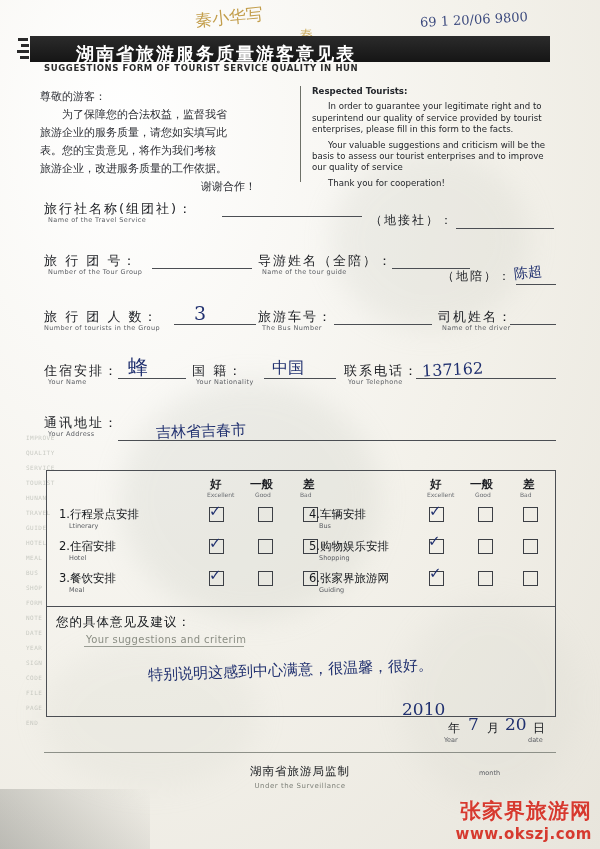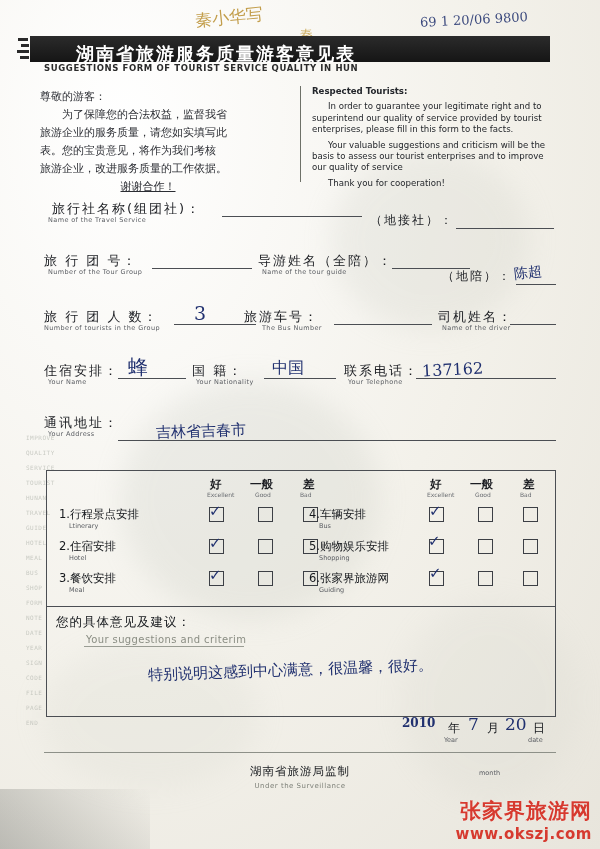--- a/index.html
+++ b/index.html
@@ -52,21 +52,21 @@
   #edgemarks{position:absolute;left:-14px;top:0px;width:14px;height:30px;}
 
   
   #intro-cn{
     position:absolute;left:40px;top:88px;width:230px;
     font-size:11px;line-height:18px;color:#2b2d33;
     font-family:"DejaVu Sans","Liberation Sans",sans-serif;
   }
   #intro-cn .ln{display:block;white-space:nowrap;}
   #intro-cn .ind{padding-left:22px;}
-  #intro-cn .sign{text-align:center;padding-right:14px;text-decoration:underline;}
+  #intro-cn .sign{text-align:right;padding-right:14px;}
   #vdiv{position:absolute;left:300px;top:86px;width:1px;height:96px;background:#6e7168;}
   #intro-en{
     position:absolute;left:312px;top:86px;width:240px;
     font-size:8.6px;line-height:11.4px;color:#23262b;
   }
   #intro-en p{margin:0 0 4px 0;}
   #intro-en .t{font-weight:bold;}
   #intro-en .i{text-indent:16px;}
 
   
@@ -181,21 +181,21 @@
   <div id="vdiv"></div>
 
   <div id="intro-en">
     <p class="t">Respected Tourists:</p>
     <p class="i">In order to guarantee your legitimate right and to superintend our quality of service provided by tourist enterprises, please fill in this form to the facts.</p>
     <p class="i">Your valuable suggestions and criticism will be the basis to assess our tourist enterprises and to improve our quality of service</p>
     <p class="i">Thank you for cooperation!</p>
   </div>
 
   <div class="row" style="top:200px;">
-    <div class="lbl-cn" style="left:8px;text-align:right;">旅行社名称(组团社)：</div>
+    <div class="lbl-cn" style="left:0;text-align:right;">旅行社名称(组团社)：</div>
     <div class="lbl-en" style="left:4px;">Name of the Travel Service</div>
     <div class="uline" style="left:178px;top:16px;width:140px;"></div>
     <div class="hw hw-blue" style="left:190px;top:-2px;"></div>
     <div class="lbl-cn" style="left:326px;top:12px;font-size:12px;">（地接社）：</div>
     <div class="uline" style="left:412px;top:28px;width:98px;"></div>
     <div class="hw hw-blue" style="left:420px;top:10px;"></div>
   </div>
 
   <div class="row" style="top:252px;">
     <div class="lbl-cn" style="left:0;">旅 行 团 号：</div>
@@ -212,21 +212,21 @@
     <div class="uline" style="left:472px;top:32px;width:40px;"></div>
     <div class="hw hw-blue" style="left:470px;top:12px;font-size:14px;transform:rotate(-6deg);">陈超</div>
   </div>
 
   <div class="row" style="top:308px;">
     <div class="lbl-cn" style="left:0;">旅 行 团 人 数：</div>
     <div class="lbl-en" style="left:0px;">Number of tourists in the Group</div>
     <div class="uline" style="left:130px;top:16px;width:82px;"></div>
     <div class="hw hw-blue" style="left:150px;top:-6px;font-size:19px;">3</div>
 
-    <div class="lbl-cn" style="left:200px;font-family:Liberation Mono, monospace;">旅游车号：</div>
+    <div class="lbl-cn" style="left:214px;font-family:Liberation Mono, monospace;">旅游车号：</div>
     <div class="lbl-en" style="left:218px;">The Bus Number</div>
     <div class="uline" style="left:290px;top:16px;width:98px;"></div>
     <div class="hw hw-blue" style="left:300px;top:-2px;"></div>
 
     <div class="lbl-cn" style="left:394px;">司机姓名：</div>
     <div class="lbl-en" style="left:398px;">Name of the driver</div>
     <div class="uline" style="left:466px;top:16px;width:46px;"></div>
     <div class="hw hw-blue" style="left:472px;top:-2px;"></div>
   </div>
 
@@ -313,21 +313,21 @@
     <div class="box" style="left:476px;top:100px;"></div>
   </div>
 
   <div id="suggbox"></div>
   <div id="sugg-cn">您的具体意见及建议：</div>
   <div id="sugg-en">Your suggestions and criterim</div>
   <div id="sugg-underline"></div>
   <div id="handnote">特别说明这感到中心满意，很温馨，很好。</div>
 
   <div>
-    <div class="hw hw-blue" style="left:402px;top:716px;font-size:12px;font-weight:bold;">2010</div>
+    <div class="hw hw-blue" style="left:402px;top:699px;font-size:17px;">2010</div>
     <div class="datelbl" style="left:448px;top:720px;">年</div>
     <div class="datelbl-en" style="left:444px;top:736px;">Year</div>
 
     <div class="hw hw-blue" style="left:468px;top:714px;font-size:17px;">7</div>
     <div class="datelbl" style="left:487px;top:720px;">月</div>
     <div class="datelbl-en" style="left:479px;top:736px;margin-top:33px;">month</div>
 
     <div class="hw hw-blue" style="left:505px;top:714px;font-size:17px;">20</div>
     <div class="datelbl" style="left:533px;top:720px;">日</div>
     <div class="datelbl-en" style="left:528px;top:736px;">date</div>

